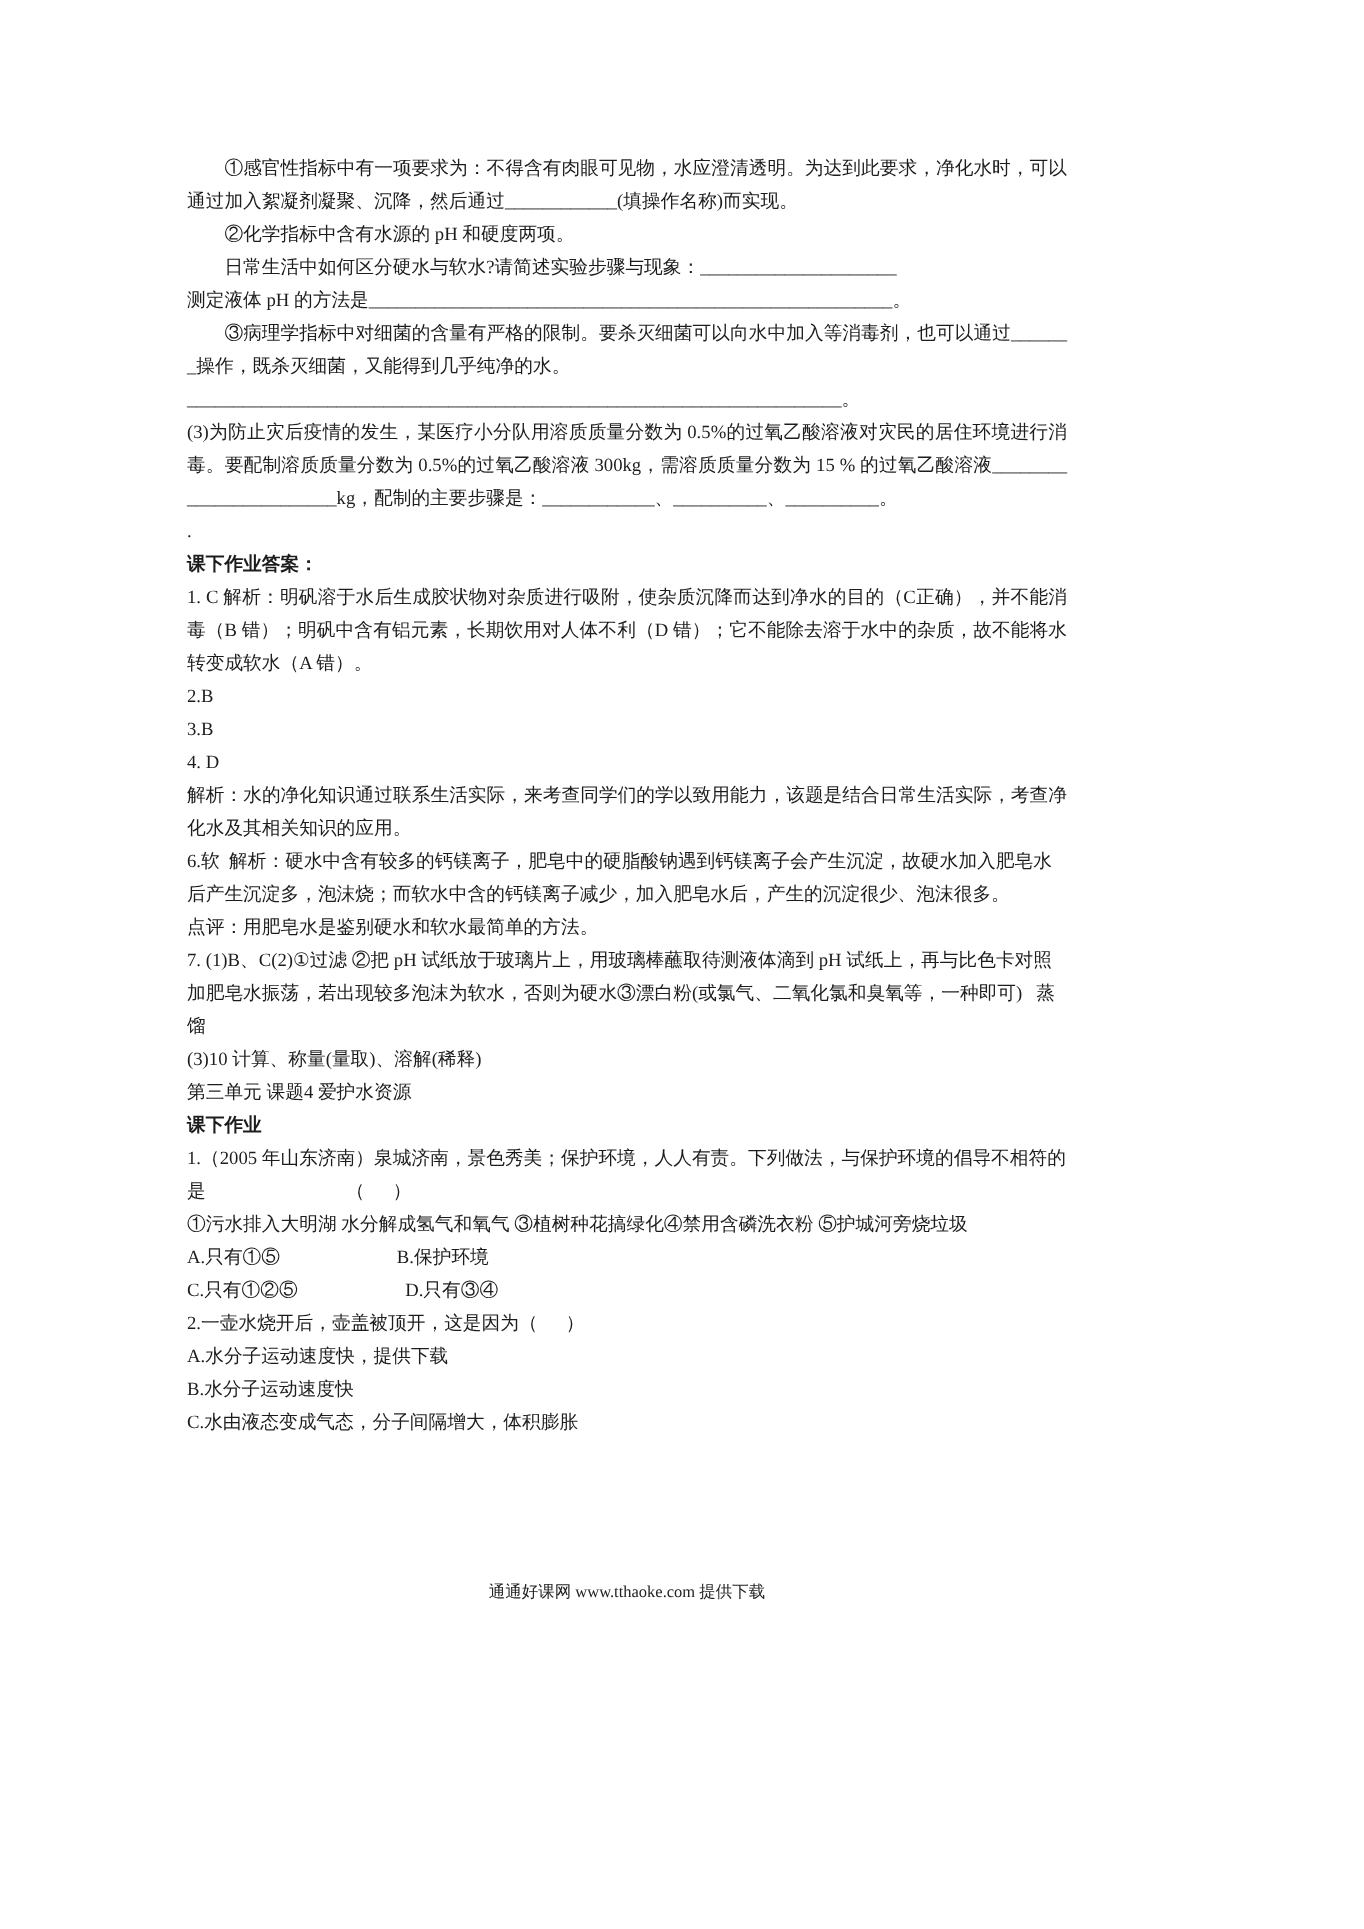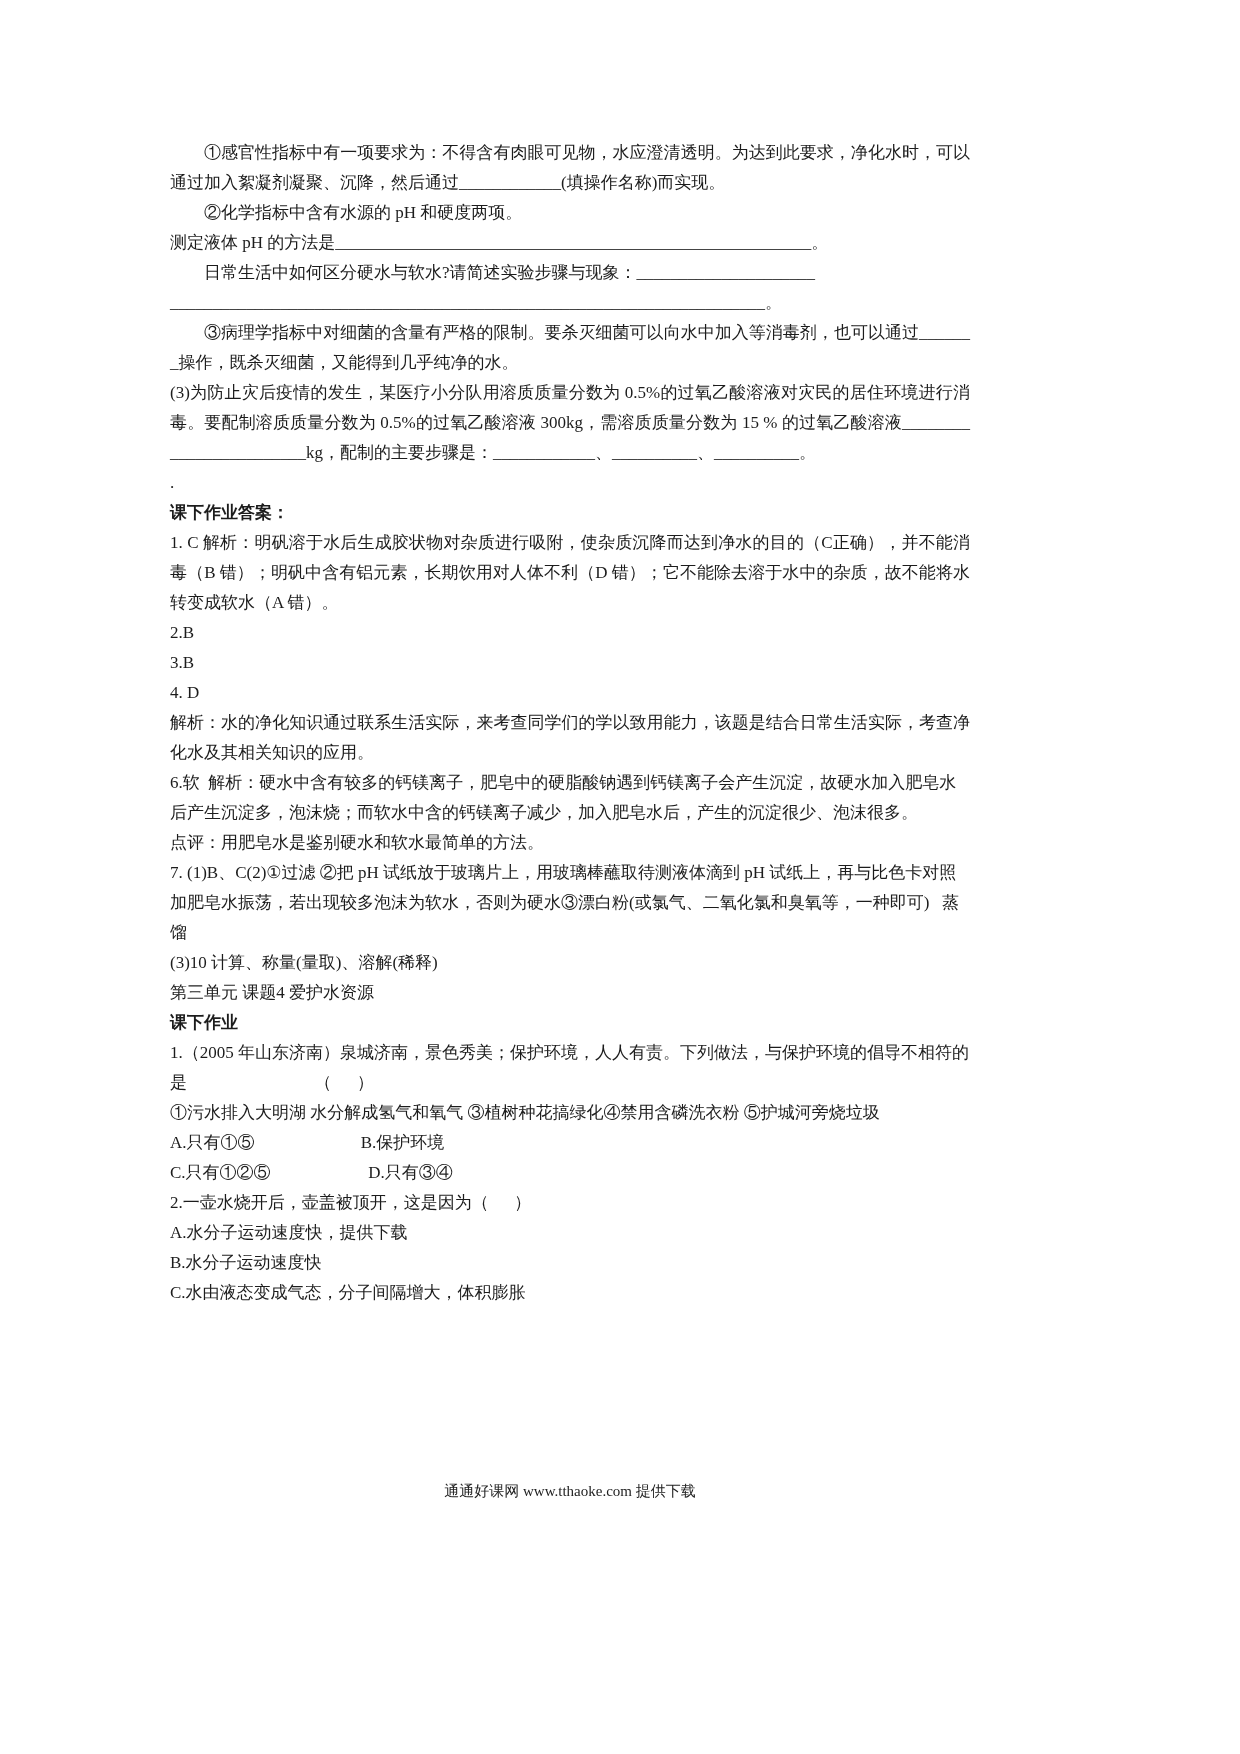--- a/index.html
+++ b/index.html
@@ -24,37 +24,37 @@
   p.para { margin: 0; word-break: break-all; }
   .indent  { text-indent: 2em; }
   .justify { text-align: justify; }
   .bold    { font-weight: bold; }
   .pre     { white-space: pre-wrap; }
   .gap-top { margin-top: 24px; }
   .footer {
     position: absolute;
     left: 170px;
     width: 800px;
-    top: 1470px;
+    top: 1426px;
     text-align: center;
     font-size: 15px;
     color: #222222;
   }
 </style>
 </head>
 <body>
 
 <div class="page">
   <div class="content">
       <p class="para indent justify">①感官性指标中有一项要求为：不得含有肉眼可见物，水应澄清透明。为达到此要求，净化水时，可以通过加入絮凝剂凝聚、沉降，然后通过____________(填操作名称)而实现。</p>
       <p class="para indent">②化学指标中含有水源的 pH 和硬度两项。</p>
+      <p class="para indent">日常生活中如何区分硬水与软水?请简述实验步骤与现象：_____________________</p>
       <p class="para">测定液体 pH 的方法是________________________________________________________。</p>
-      <p class="para indent">日常生活中如何区分硬水与软水?请简述实验步骤与现象：_____________________</p>
+      <p class="para indent justify">③病理学指标中对细菌的含量有严格的限制。要杀灭细菌可以向水中加入等消毒剂，也可以通过_______操作，既杀灭细菌，又能得到几乎纯净的水。</p>
       <p class="para">______________________________________________________________________。</p>
-      <p class="para indent justify">③病理学指标中对细菌的含量有严格的限制。要杀灭细菌可以向水中加入等消毒剂，也可以通过_______操作，既杀灭细菌，又能得到几乎纯净的水。</p>
       <p class="para justify">(3)为防止灾后疫情的发生，某医疗小分队用溶质质量分数为 0.5%的过氧乙酸溶液对灾民的居住环境进行消毒。要配制溶质质量分数为 0.5%的过氧乙酸溶液 300kg，需溶质质量分数为 15 % 的过氧乙酸溶液________________________kg，配制的主要步骤是：____________、__________、__________。</p>
       <p class="para gap-top">.</p>
       <p class="para bold">课下作业答案：</p>
       <p class="para justify">1. C 解析：明矾溶于水后生成胶状物对杂质进行吸附，使杂质沉降而达到净水的目的（C正确），并不能消毒（B 错）；明矾中含有铝元素，长期饮用对人体不利（D 错）；它不能除去溶于水中的杂质，故不能将水转变成软水（A 错）。</p>
       <p class="para">2.B</p>
       <p class="para">3.B</p>
       <p class="para">4. D</p>
       <p class="para justify">解析：水的净化知识通过联系生活实际，来考查同学们的学以致用能力，该题是结合日常生活实际，考查净化水及其相关知识的应用。</p>
       <p class="para pre">6.软  解析：硬水中含有较多的钙镁离子，肥皂中的硬脂酸钠遇到钙镁离子会产生沉淀，故硬水加入肥皂水后产生沉淀多，泡沫烧；而软水中含的钙镁离子减少，加入肥皂水后，产生的沉淀很少、泡沫很多。</p>
       <p class="para">点评：用肥皂水是鉴别硬水和软水最简单的方法。</p>

